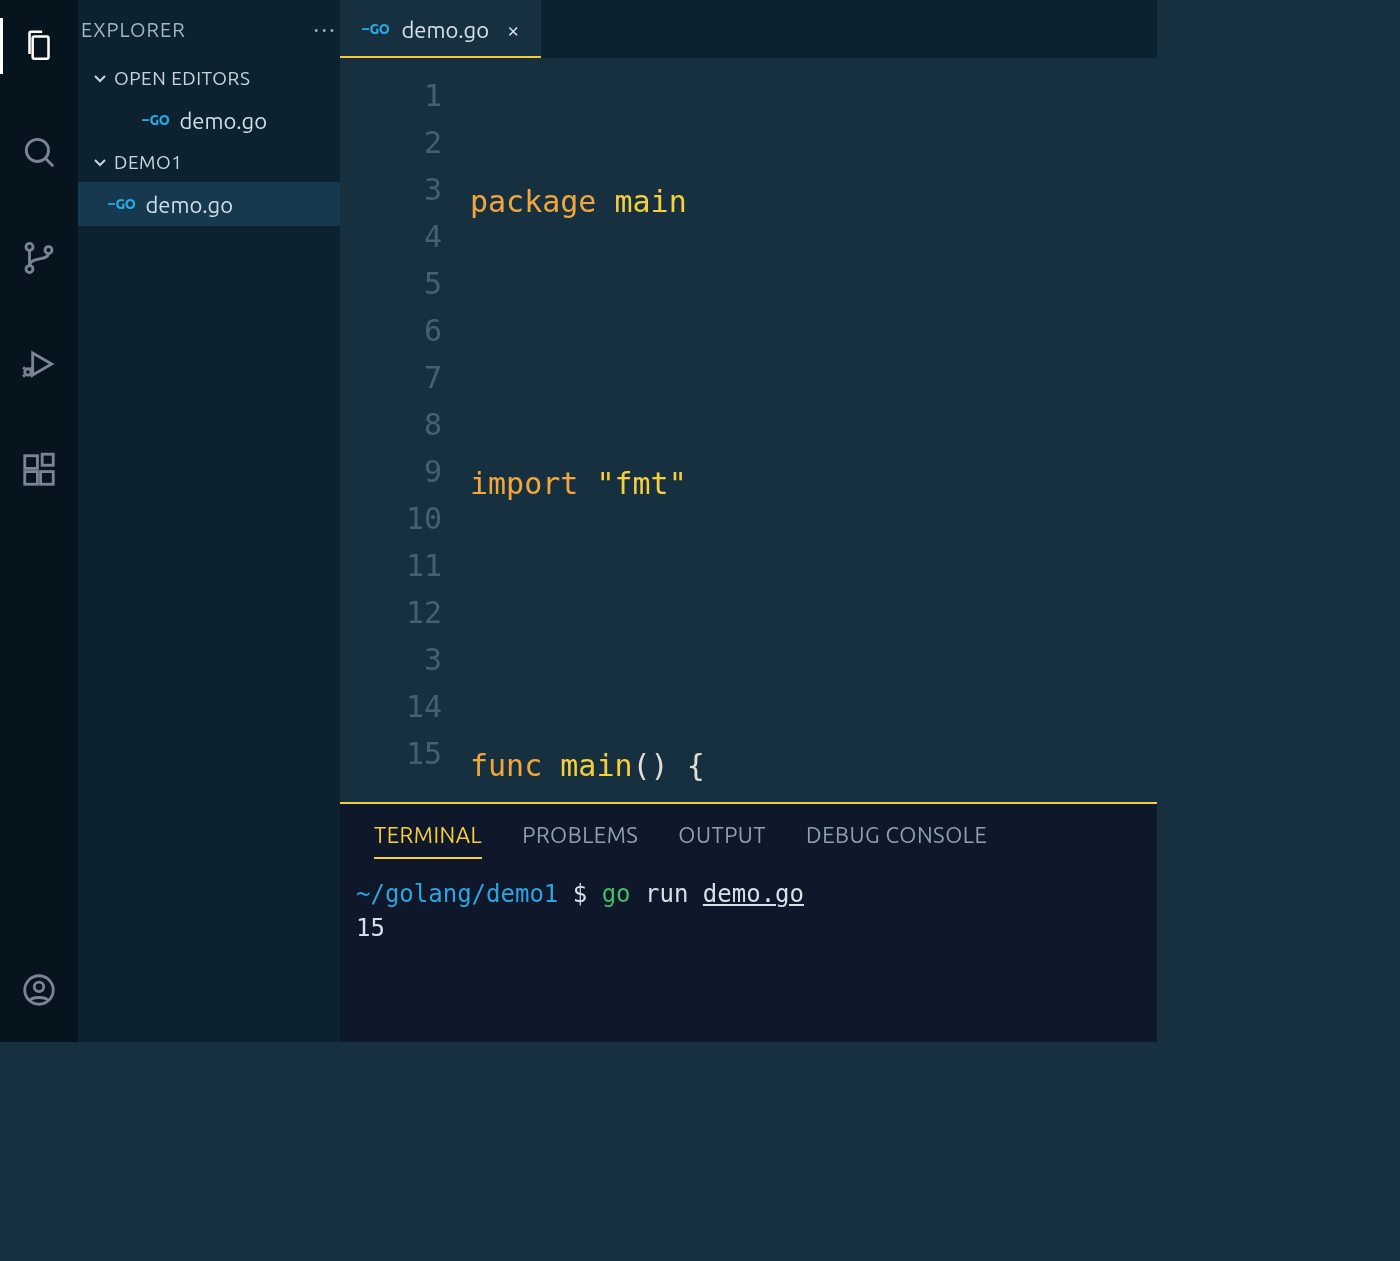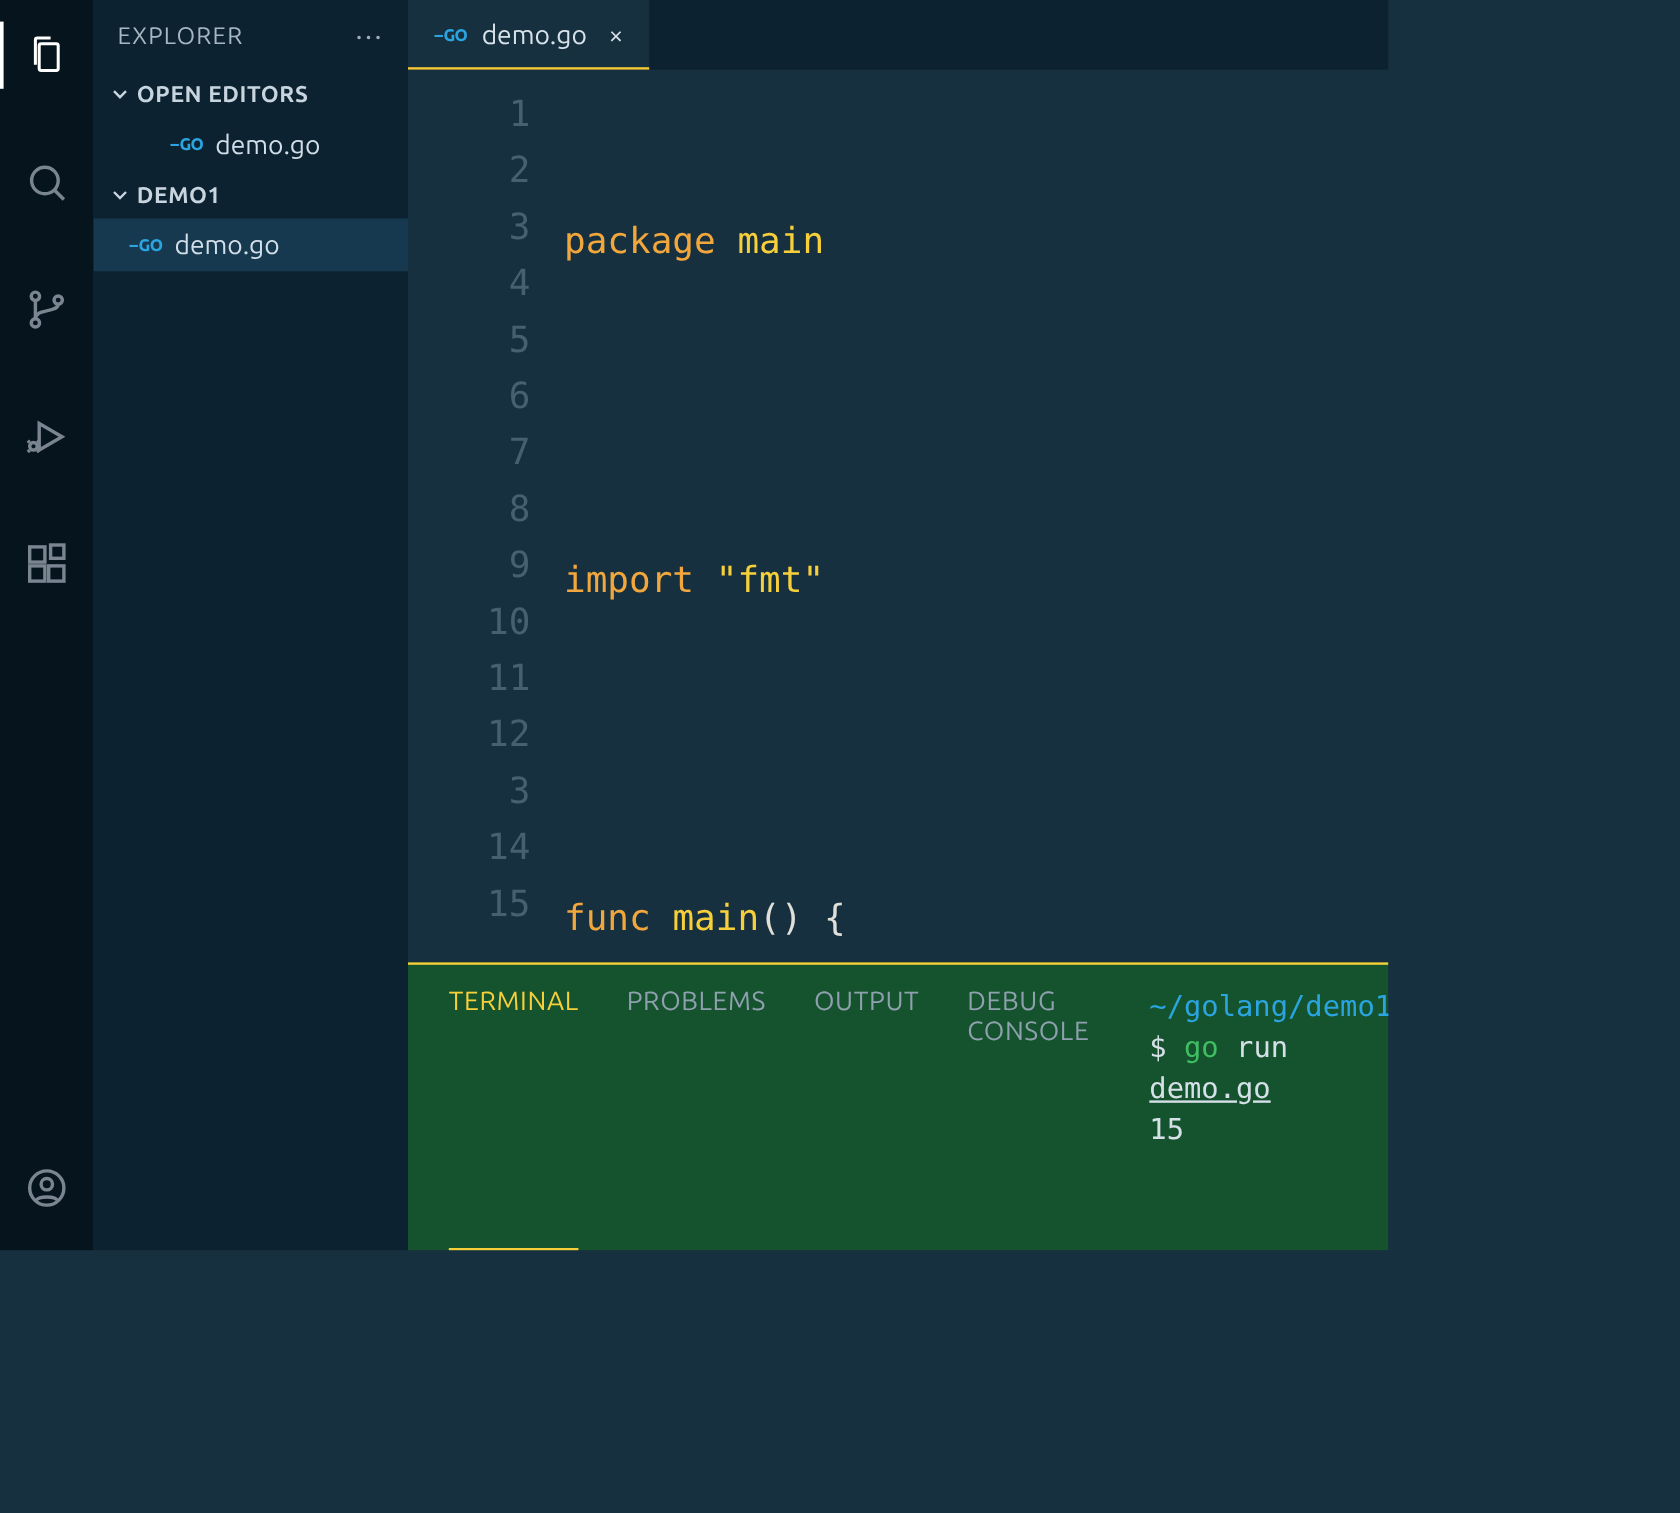--- a/index.html
+++ b/index.html
@@ -47,33 +47,33 @@
     background: #0d2230;
     display: flex;
     flex-direction: column;
     font-size: 20px;
   }
   .sidebar-title {
     height: 58px;
     display: flex;
     align-items: center;
     justify-content: space-between;
-    padding: 0 20px;
+    padding: 0 3px;
     color: #a6b6c2;
     letter-spacing: 1px;
   }
   .ellipsis { color: #9fb0bc; font-size: 24px; letter-spacing: 2px; }
   .section-header {
     height: 40px;
     display: flex;
     align-items: center;
     gap: 6px;
     padding-left: 14px;
     color: #c8d5df;
-    font-weight: 700;
+    font-weight: 400;
     font-size: 19px;
     letter-spacing: 0.5px;
   }
   .tree-row {
     height: 44px;
     display: flex;
     align-items: center;
     gap: 10px;
     color: #d2dee8;
     font-size: 22px;
@@ -149,24 +149,24 @@
   }
   .code-line { height: 47px; position: relative; }
   .tok-kw { color: #f2a73d; }
   .tok-str { color: #f6cf3a; }
   .tok-punc { color: #e0e0d8; }
   .tok-func { color: #f6cf3a; }
 
   
   .panel {
     border-top: 2px solid #f6cf3a;
-    background: #14532d;
+    background: #0f172a;
     height: 240px;
     display: flex;
-    flex-direction: row;
+    flex-direction: column;
   }
   .panel-tabs {
     display: flex;
     gap: 40px;
     padding: 18px 34px 0 34px;
     font-size: 22px;
     color: #8fa1ae;
   }
   .panel-tab { padding-bottom: 10px; letter-spacing: 0.5px; }
   .panel-tab.active {

